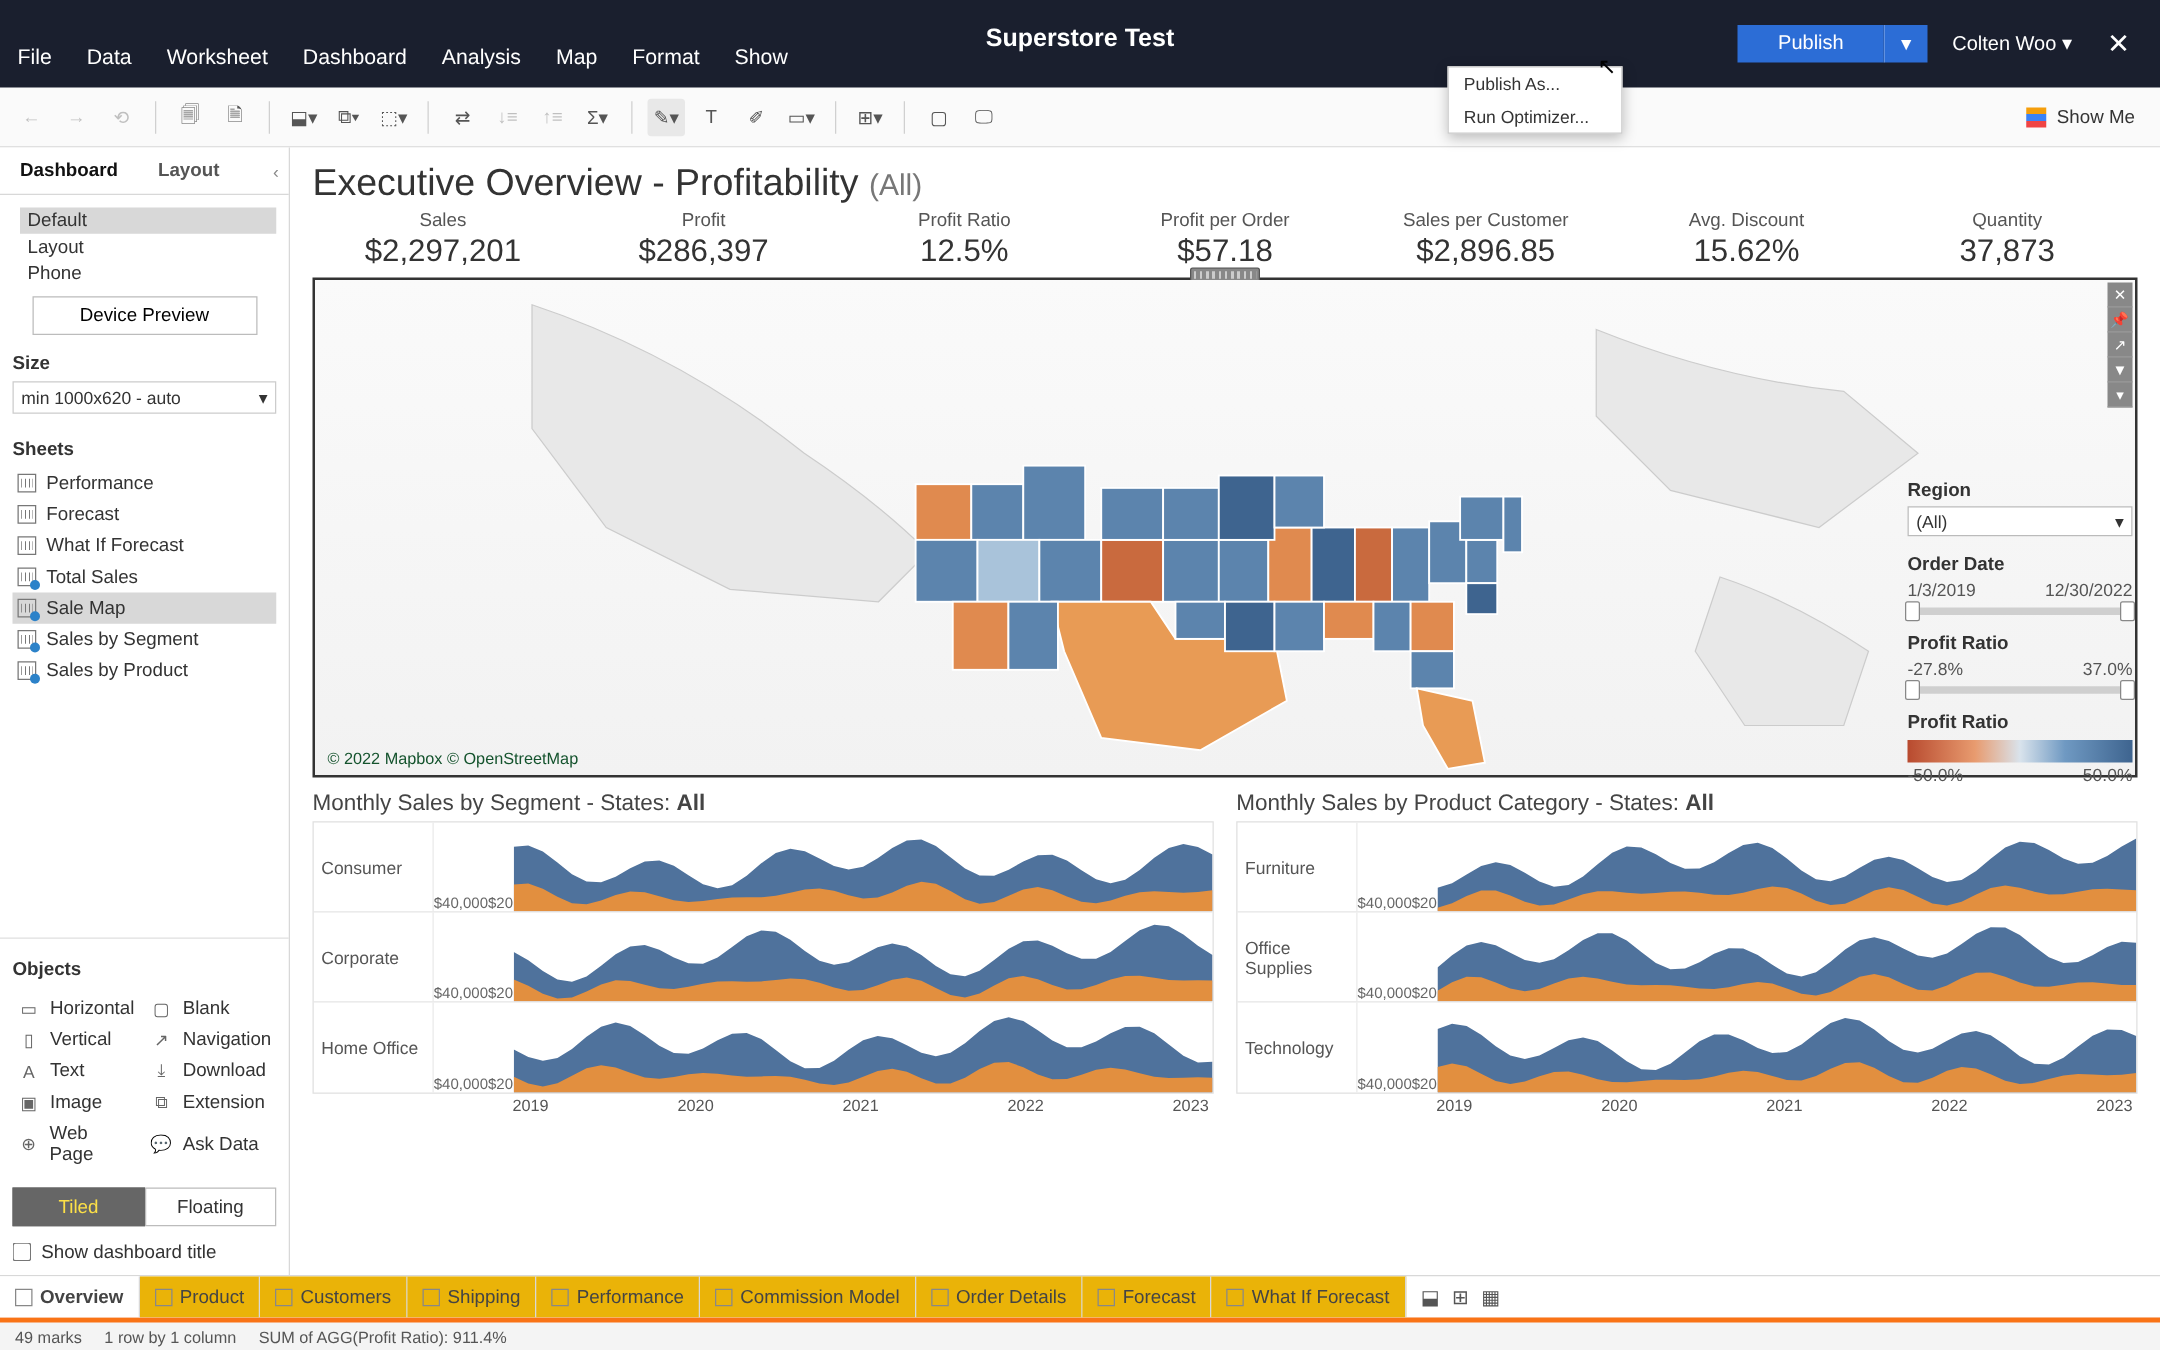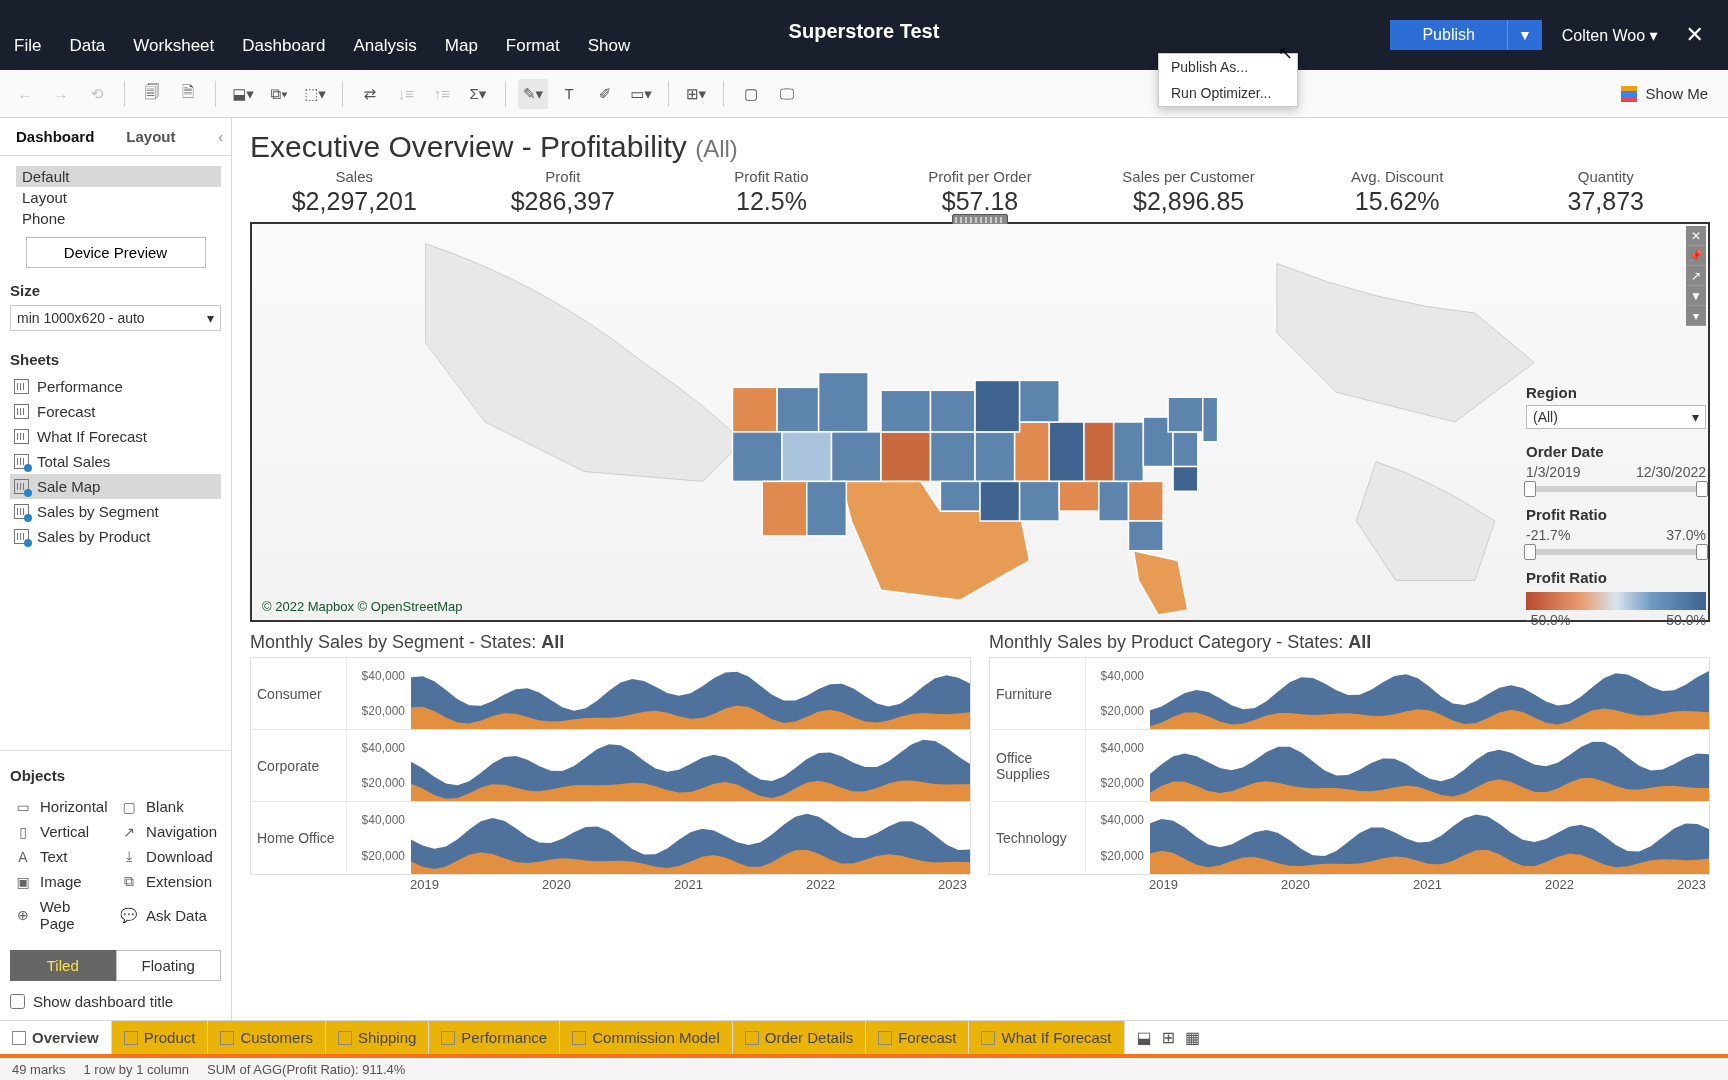--- a/index.html
+++ b/index.html
@@ -75,21 +75,21 @@
 .filter-slider::after{right:-2px}
 .color-legend{height:18px;background:linear-gradient(to right,#b84a2f 0%,#e89b6f 30%,#d9e3ec 50%,#6f99c2 70%,#3e648f 100%);margin-top:6px}
 .charts-row{display:flex;gap:18px;margin-top:10px}
 .chart-col{flex:1}
 .chart-title{font-size:18px;color:#444;margin-bottom:4px}
 .chart-title b{font-weight:700}
 .area-set{border:1px solid #e0e0e0}
 .area-row{display:flex;height:72px;border-bottom:1px solid #e5e5e5;align-items:stretch}
 .area-row:last-child{border-bottom:none}
 .area-label{width:96px;display:flex;align-items:center;padding-left:6px;font-size:14px;color:#555;border-right:1px solid #eaeaea}
-.area-yaxis{width:64px;display:flex;flex-direction:column;justify-content:space-around;align-items:flex-end;padding-right:6px;font-size:12px;color:#666}
+.area-yaxis{width:64px;display:flex;justify-content:space-around;align-items:flex-end;padding-right:6px;font-size:12px;color:#666}
 .area-plot{flex:1;position:relative}
 .area-plot svg{position:absolute;inset:0;width:100%;height:100%}
 .area-xaxis{display:flex;padding-left:160px;font-size:13px;color:#555;justify-content:space-between;padding-right:4px;margin-top:2px}
 .sheet-tabs{height:34px;border-top:1px solid #d8d8d8;background:#fff;display:flex;align-items:stretch;overflow:hidden}
 .sheet-tab{display:flex;align-items:center;gap:6px;padding:0 12px;border-right:1px solid #d8d8d8;cursor:pointer;font-size:15px;color:#444;background:#eab308}
 .sheet-tab.active{background:#fff;font-weight:700}
 .sheet-tab .ticon{width:14px;height:14px;border:1px solid #888}
 .sheet-tab-btns{display:flex;align-items:center;gap:10px;padding:0 12px}
 .sheet-tab-btns div{cursor:pointer;color:#555;font-size:16px}
 .statusbar{height:26px;background:#f4f4f4;border-top:4px solid #f97316;display:flex;align-items:center;padding:0 12px;gap:18px;font-size:13px;color:#555}
@@ -364,21 +364,21 @@
         <div class="filter-label">Order Date</div>
         <div class="filter-range">
             <span>1/3/2019</span>
             <span>12/30/2022</span>
           </div>
         <div class="filter-slider"></div>
       </div>
       <div class="filter-block">
         <div class="filter-label">Profit Ratio</div>
         <div class="filter-range">
-            <span>-21.7%</span>
+            <span>-27.8%</span>
             <span>37.0%</span>
           </div>
         <div class="filter-slider"></div>
       </div>
       <div class="filter-block">
         <div class="filter-label">Profit Ratio</div>
         <div class="color-legend"></div>
         <div class="filter-range">
             <span>-50.0%</span>
             <span>50.0%</span>

